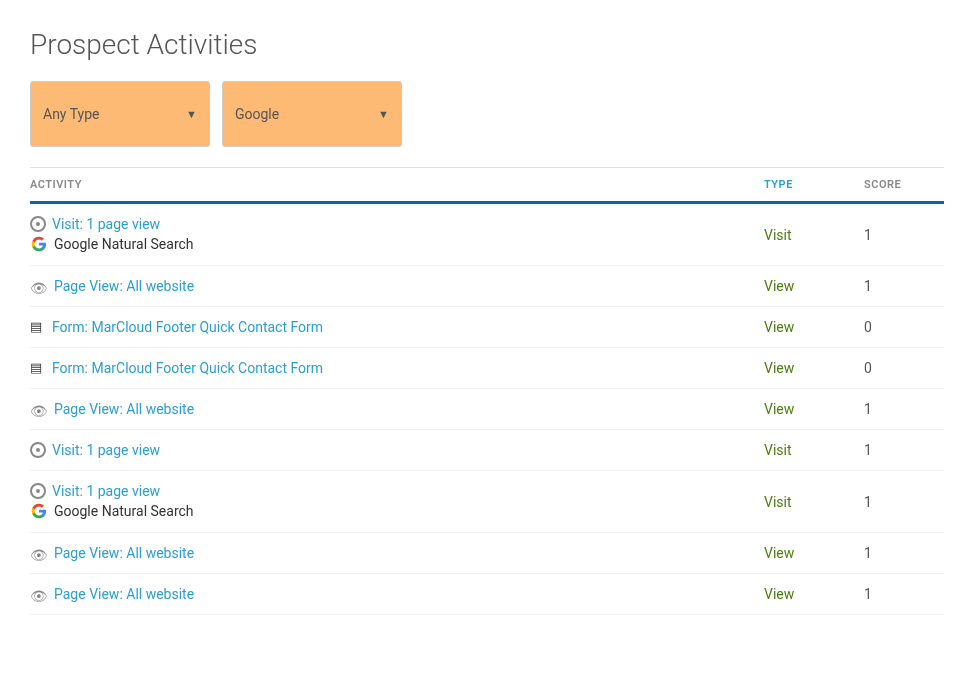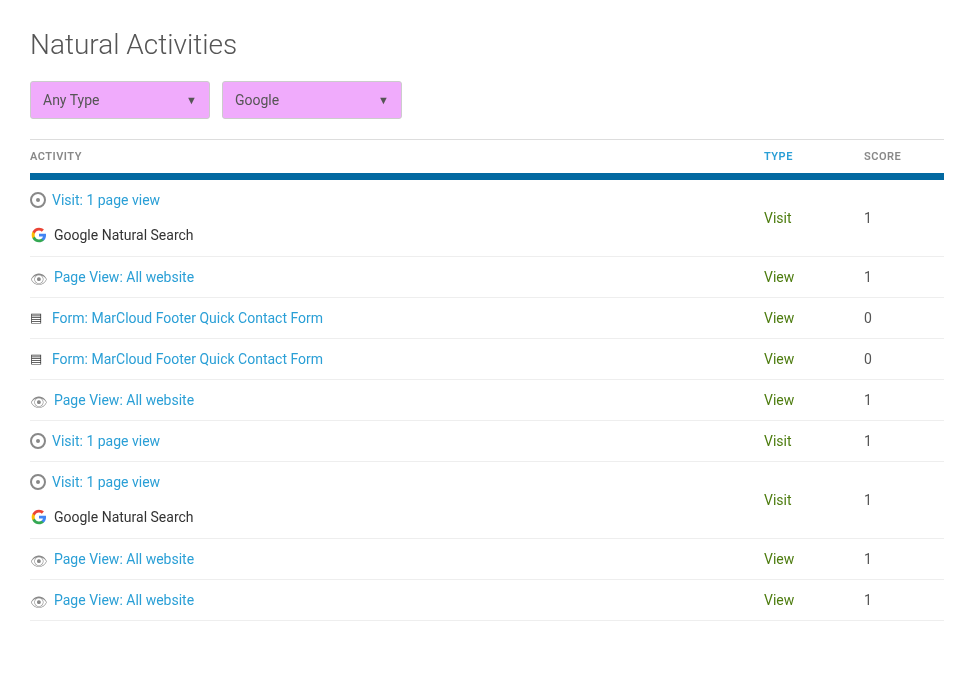--- a/index.html
+++ b/index.html
@@ -26,40 +26,40 @@
     .filters {
       display: flex;
       gap: 12px;
       margin-bottom: 20px;
     }
     .filter-select {
       display: flex;
       align-items: center;
       border: 1px solid #ccc;
       border-radius: 3px;
-      padding: 10px 12px;
-      background: #f0abfc;
+      padding: 24px 12px;
+      background: #fdba74;
       cursor: pointer;
       min-width: 180px;
       justify-content: space-between;
       gap: 30px;
       color: #555;
     }
     .filter-select .arrow {
       color: #555;
       font-size: 11px;
     }
     .table-container {
       width: 100%;
       border-top: 1px solid #ddd;
     }
     .table-header {
       display: flex;
       padding: 10px 0;
-      border-bottom: 7px solid #0369a1;
+      border-bottom: 3px solid #0369a1;
       align-items: center;
     }
     .col-activity {
       flex: 1;
     }
     .col-type {
       width: 100px;
       text-align: left;
     }
     .col-score {
@@ -79,21 +79,21 @@
     .table-row {
       display: flex;
       padding: 12px 0;
       border-bottom: 1px solid #eee;
       align-items: center;
     }
     .activity-cell {
       flex: 1;
       display: flex;
       flex-direction: column;
-      gap: 18px;
+      gap: 3px;
     }
     .activity-line {
       display: flex;
       align-items: center;
       gap: 6px;
     }
     .activity-link {
       color: #2a9fd6;
       text-decoration: none;
       cursor: pointer;
@@ -160,21 +160,21 @@
     }
     .google-svg {
       width: 16px;
       height: 16px;
     }
   </style>
 </head>
 <body>
 
 <div class="container">
-  <h1 class="page-title">Natural Activities</h1>
+  <h1 class="page-title">Prospect Activities</h1>
 
   <div class="filters">
     <div class="filter-select">
       <span>Any Type</span>
       <span class="arrow">▼</span>
     </div>
     <div class="filter-select">
       <span>Google</span>
       <span class="arrow">▼</span>
     </div>

